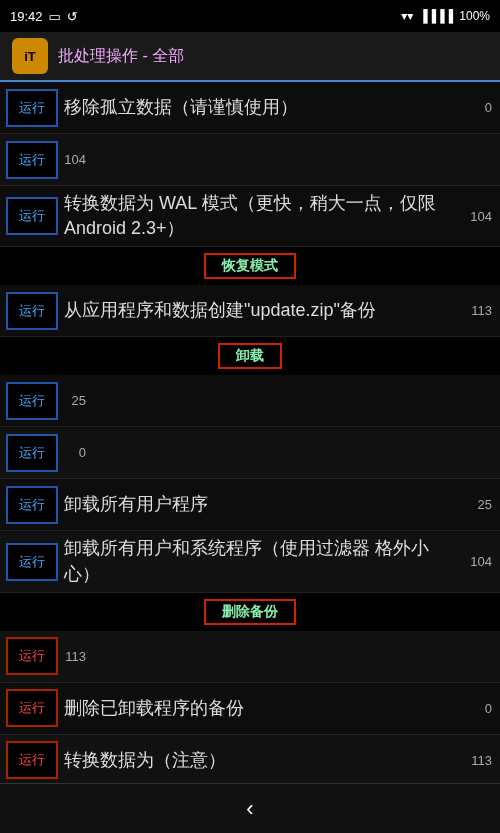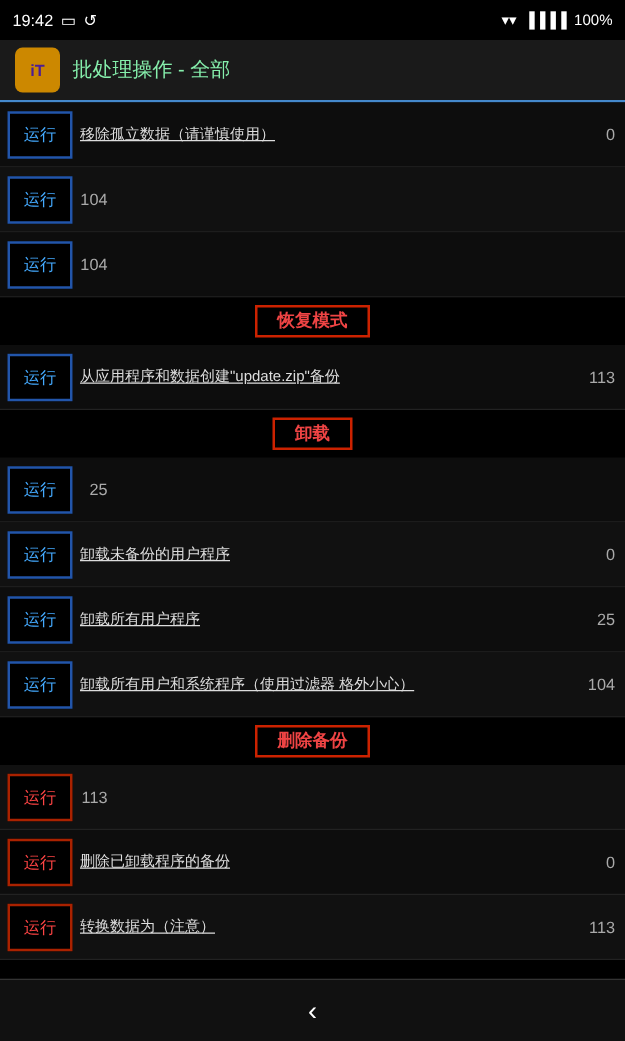--- a/index.html
+++ b/index.html
@@ -36,42 +36,42 @@
       border-bottom: 2px solid #4488cc;
     }
     .title-icon {
       width: 36px;
       height: 36px;
       background: #cc8800;
       border-radius: 6px;
       display: flex;
       align-items: center;
       justify-content: center;
-      color: #4c1d95;
+      color: #000000;
       font-weight: bold;
       font-size: 13px;
       margin-right: 10px;
       flex-shrink: 0;
     }
     .title-text {
-      color: #86efac;
+      color: #f0abfc;
       font-size: 16px;
     }
 
     
     .section-header {
       display: flex;
       justify-content: center;
       align-items: center;
       padding: 6px 0;
       background: #000;
     }
     .section-label {
       border: 2px solid #cc2200;
-      color: #ef4444;
+      color: #86efac;
       font-size: 14px;
       padding: 2px 16px;
       font-weight: bold;
     }
 
     
     .item-row {
       display: flex;
       align-items: center;
       background: #111;
@@ -97,24 +97,23 @@
       cursor: pointer;
     }
     .run-btn.red-border {
       border-color: #aa2200;
       color: #ff4444;
     }
 
     .item-desc {
       flex: 1;
       color: #dddddd;
-      font-size: 12px;
+      font-size: 18px;
       line-height: 1.4;
       padding-right: 8px;
-      text-decoration: underline;
     }
 
     .item-count {
       color: #aaaaaa;
       font-size: 13px;
       min-width: 30px;
       text-align: right;
       padding-right: 8px;
     }
 
@@ -175,40 +174,40 @@
       <div class="run-btn">运行</div>
       <span class="item-desc">移除孤立数据（请谨慎使用）</span>
       <span class="item-count">0</span>
     </div>
     <div class="item-row">
       <div class="run-btn">运行</div>
       <span class="item-count">104</span>
     </div>
     <div class="item-row">
       <div class="run-btn">运行</div>
+      <span class="item-desc">转换数据为 WAL 模式（更快，稍大一点，仅限 Android 2.3+）</span>
       <span class="item-count">104</span>
     </div>
     <div class="section-header">
       <span class="section-label">恢复模式</span>
     </div>
     <div class="item-row">
       <div class="run-btn">运行</div>
       <span class="item-desc">从应用程序和数据创建"update.zip"备份</span>
       <span class="item-count">113</span>
     </div>
     <div class="section-header">
       <span class="section-label">卸载</span>
     </div>
     <div class="item-row">
       <div class="run-btn">运行</div>
       <span class="item-count">25</span>
     </div>
     <div class="item-row">
       <div class="run-btn">运行</div>
-      <span class="item-desc">卸载未备份的用户程序</span>
       <span class="item-count">0</span>
     </div>
     <div class="item-row">
       <div class="run-btn">运行</div>
       <span class="item-desc">卸载所有用户程序</span>
       <span class="item-count">25</span>
     </div>
     <div class="item-row">
       <div class="run-btn">运行</div>
       <span class="item-desc">卸载所有用户和系统程序（使用过滤器 格外小心）</span>

